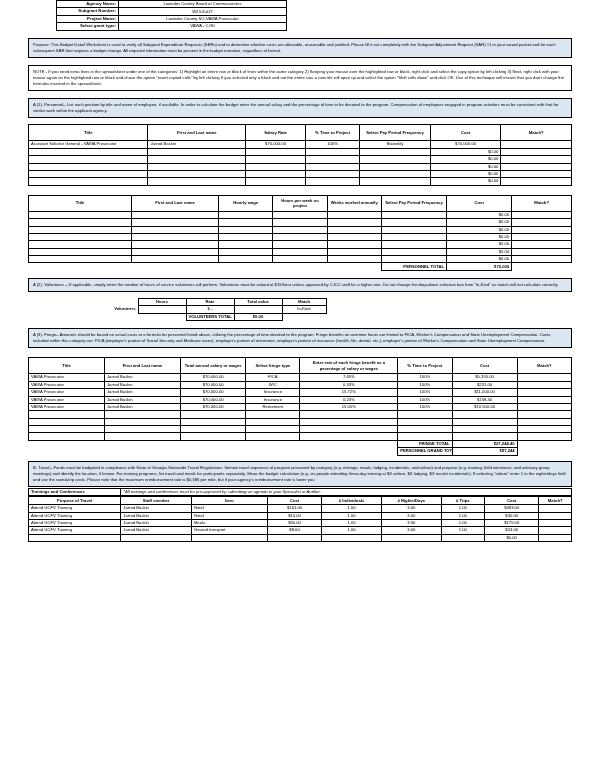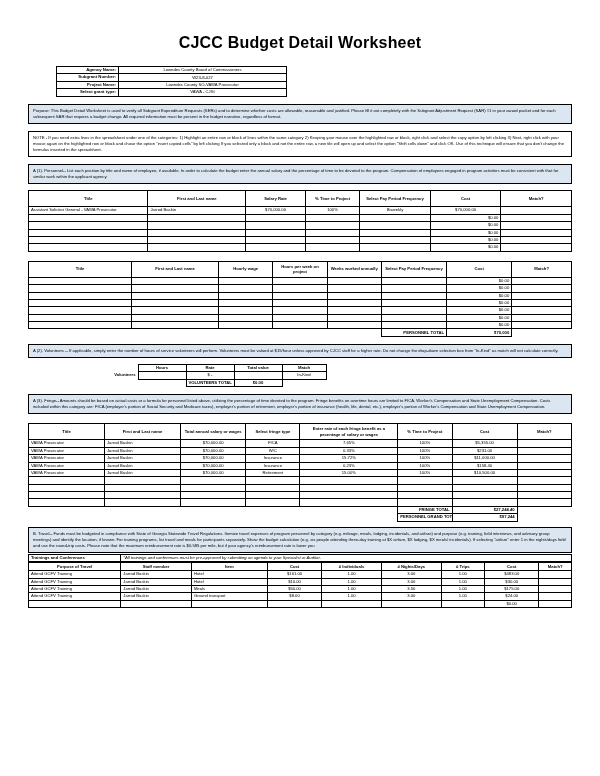--- a/index.html
+++ b/index.html
@@ -96,21 +96,20 @@
   .vol-table { width: 250px; margin-top: 6px; }
   .vol-table td, .vol-table th { height: 7.4px; font-size: 4.2px; }
   .nb { border: none !important; }
   .thinrow td { height: 6.6px; }
 </style>
 </head>
 <body>
 
 <div class="page">
 
-  <div class="title">CJCC Budget Detail Worksheet</div>
 
   <div class="wrap">
 
     <table style="width:230px;margin-left:28px;">
       <tbody>
           <tr>
         <td class="hdr-label" style="width:62px">Agency Name:</td>
         <td class="hdr-val" style="width:168px">Lowndes County Board of Commissioners</td>
       </tr>
       <tr>

